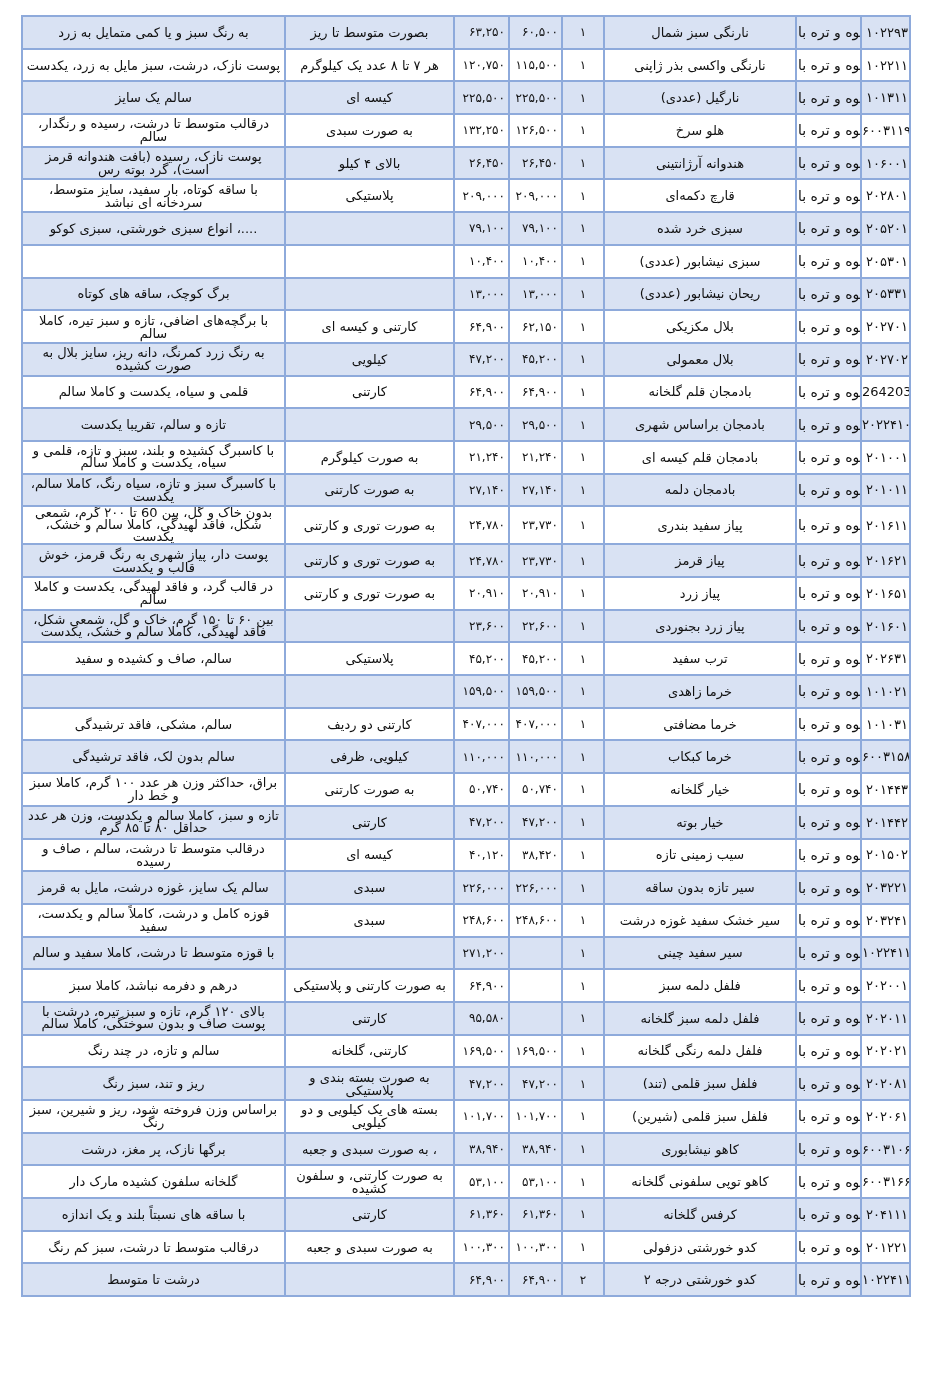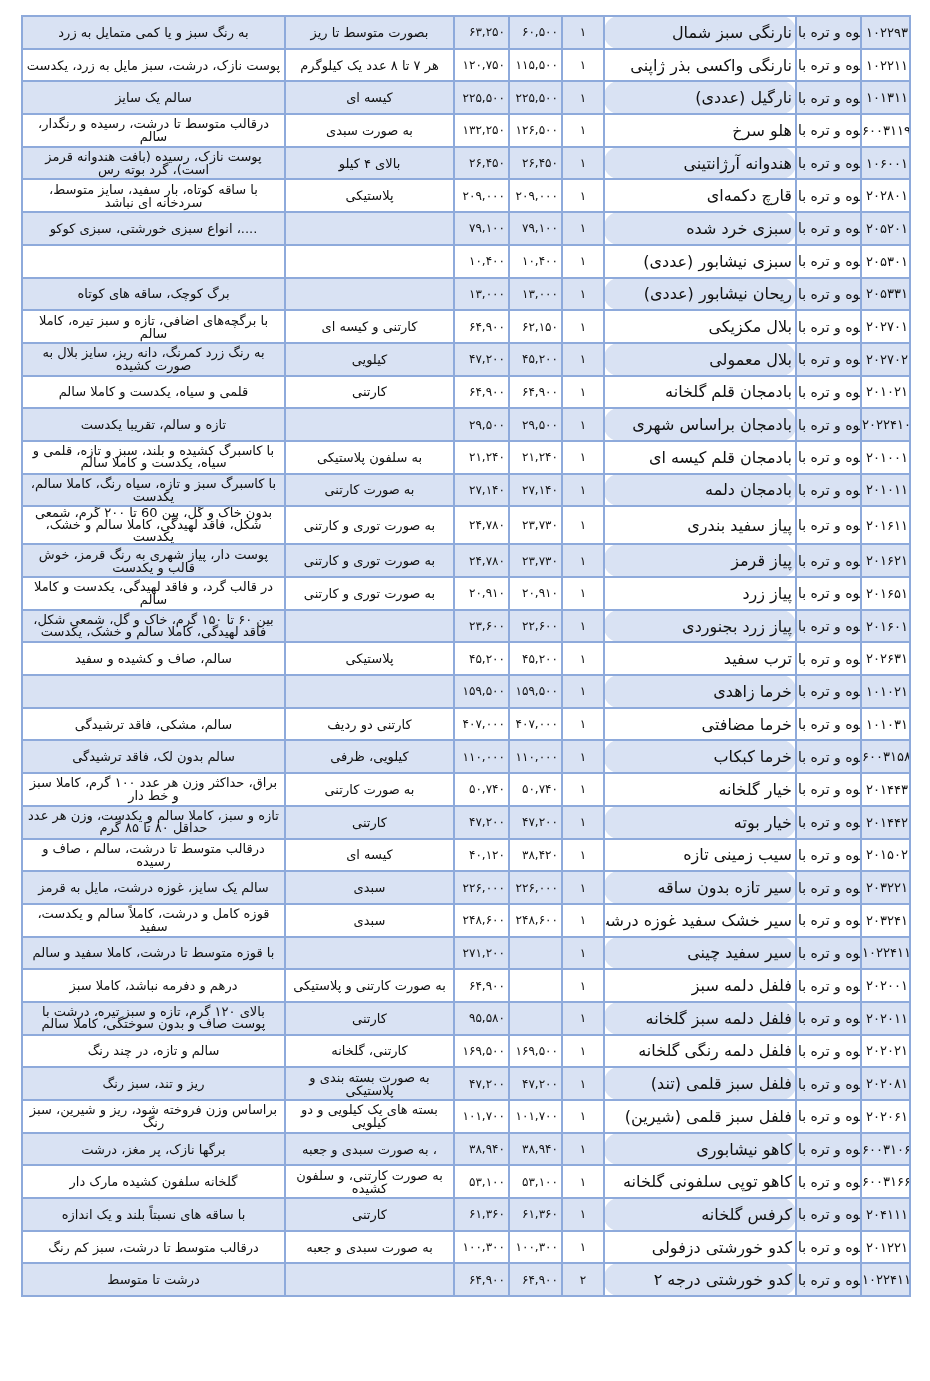--- a/index.html
+++ b/index.html
@@ -18,21 +18,21 @@
     white-space: nowrap;
     color: #111;
     vertical-align: middle;
   }
   .price-table tr.alt td { background: #d9e2f3; }
   .price-table tr.plain td { background: #ffffff; }
   td.c-desc { font-size: 13px; text-align: center; direction: rtl; white-space: normal; line-height: 13px; }
   td.c-pack { font-size: 13px; text-align: center; direction: rtl; white-space: normal; line-height: 13px; }
   td.c-price { font-size: 12px; text-align: right; direction: ltr; }
   td.c-unit { font-size: 12px; text-align: center; }
-  td.c-name { font-size: 16px; direction: rtl; border-radius: 15px; }
+  td.c-name { font-size: 13px; text-align: center; direction: rtl; }
   td.c-cat { font-size: 14px; text-align: right; direction: ltr; padding: 0 0 0 1px; }
   td.c-code { font-size: 13px; text-align: right; padding: 0 1px 0 0; direction: ltr; }
 </style>
 </head>
 <body>
 
 <table class="price-table">
   <colgroup>
     <col style="width:263px">
     <col style="width:169px">
@@ -155,35 +155,35 @@
     <td class="c-code">۲۰۲۷۰۲</td>
   </tr>
       <tr class="plain">
     <td class="c-desc">قلمی و سیاه، یکدست و کاملا سالم</td>
     <td class="c-pack">کارتنی</td>
     <td class="c-price">۶۴,۹۰۰</td>
     <td class="c-price">۶۴,۹۰۰</td>
     <td class="c-unit">۱</td>
     <td class="c-name">بادمجان قلم گلخانه</td>
     <td class="c-cat">بیوه و تره با</td>
-    <td class="c-code">۲۰۱۰۲۱</td>
+    <td class="c-code">264203</td>
   </tr>
       <tr class="alt">
     <td class="c-desc">تازه و سالم، تقریبا یکدست</td>
     <td class="c-pack"></td>
     <td class="c-price">۲۹,۵۰۰</td>
     <td class="c-price">۲۹,۵۰۰</td>
     <td class="c-unit">۱</td>
     <td class="c-name">بادمجان براساس شهری</td>
     <td class="c-cat">بیوه و تره با</td>
     <td class="c-code">۲۰۲۲۴۱۰۲</td>
   </tr>
       <tr class="plain">
     <td class="c-desc" style="line-height: 12px;">با کاسبرگ کشیده و بلند، سبز و تازه، قلمی و سیاه، یکدست و کاملا سالم</td>
-    <td class="c-pack">به سلفون پلاستیکی</td>
+    <td class="c-pack">به صورت کیلوگرم</td>
     <td class="c-price">۲۱,۲۴۰</td>
     <td class="c-price">۲۱,۲۴۰</td>
     <td class="c-unit">۱</td>
     <td class="c-name">بادمجان قلم کیسه ای</td>
     <td class="c-cat">بیوه و تره با</td>
     <td class="c-code">۲۰۱۰۰۱</td>
   </tr>
       <tr class="alt">
     <td class="c-desc">با کاسبرگ سبز و تازه، سیاه رنگ، کاملا سالم، یکدست</td>
     <td class="c-pack">به صورت کارتنی</td>

